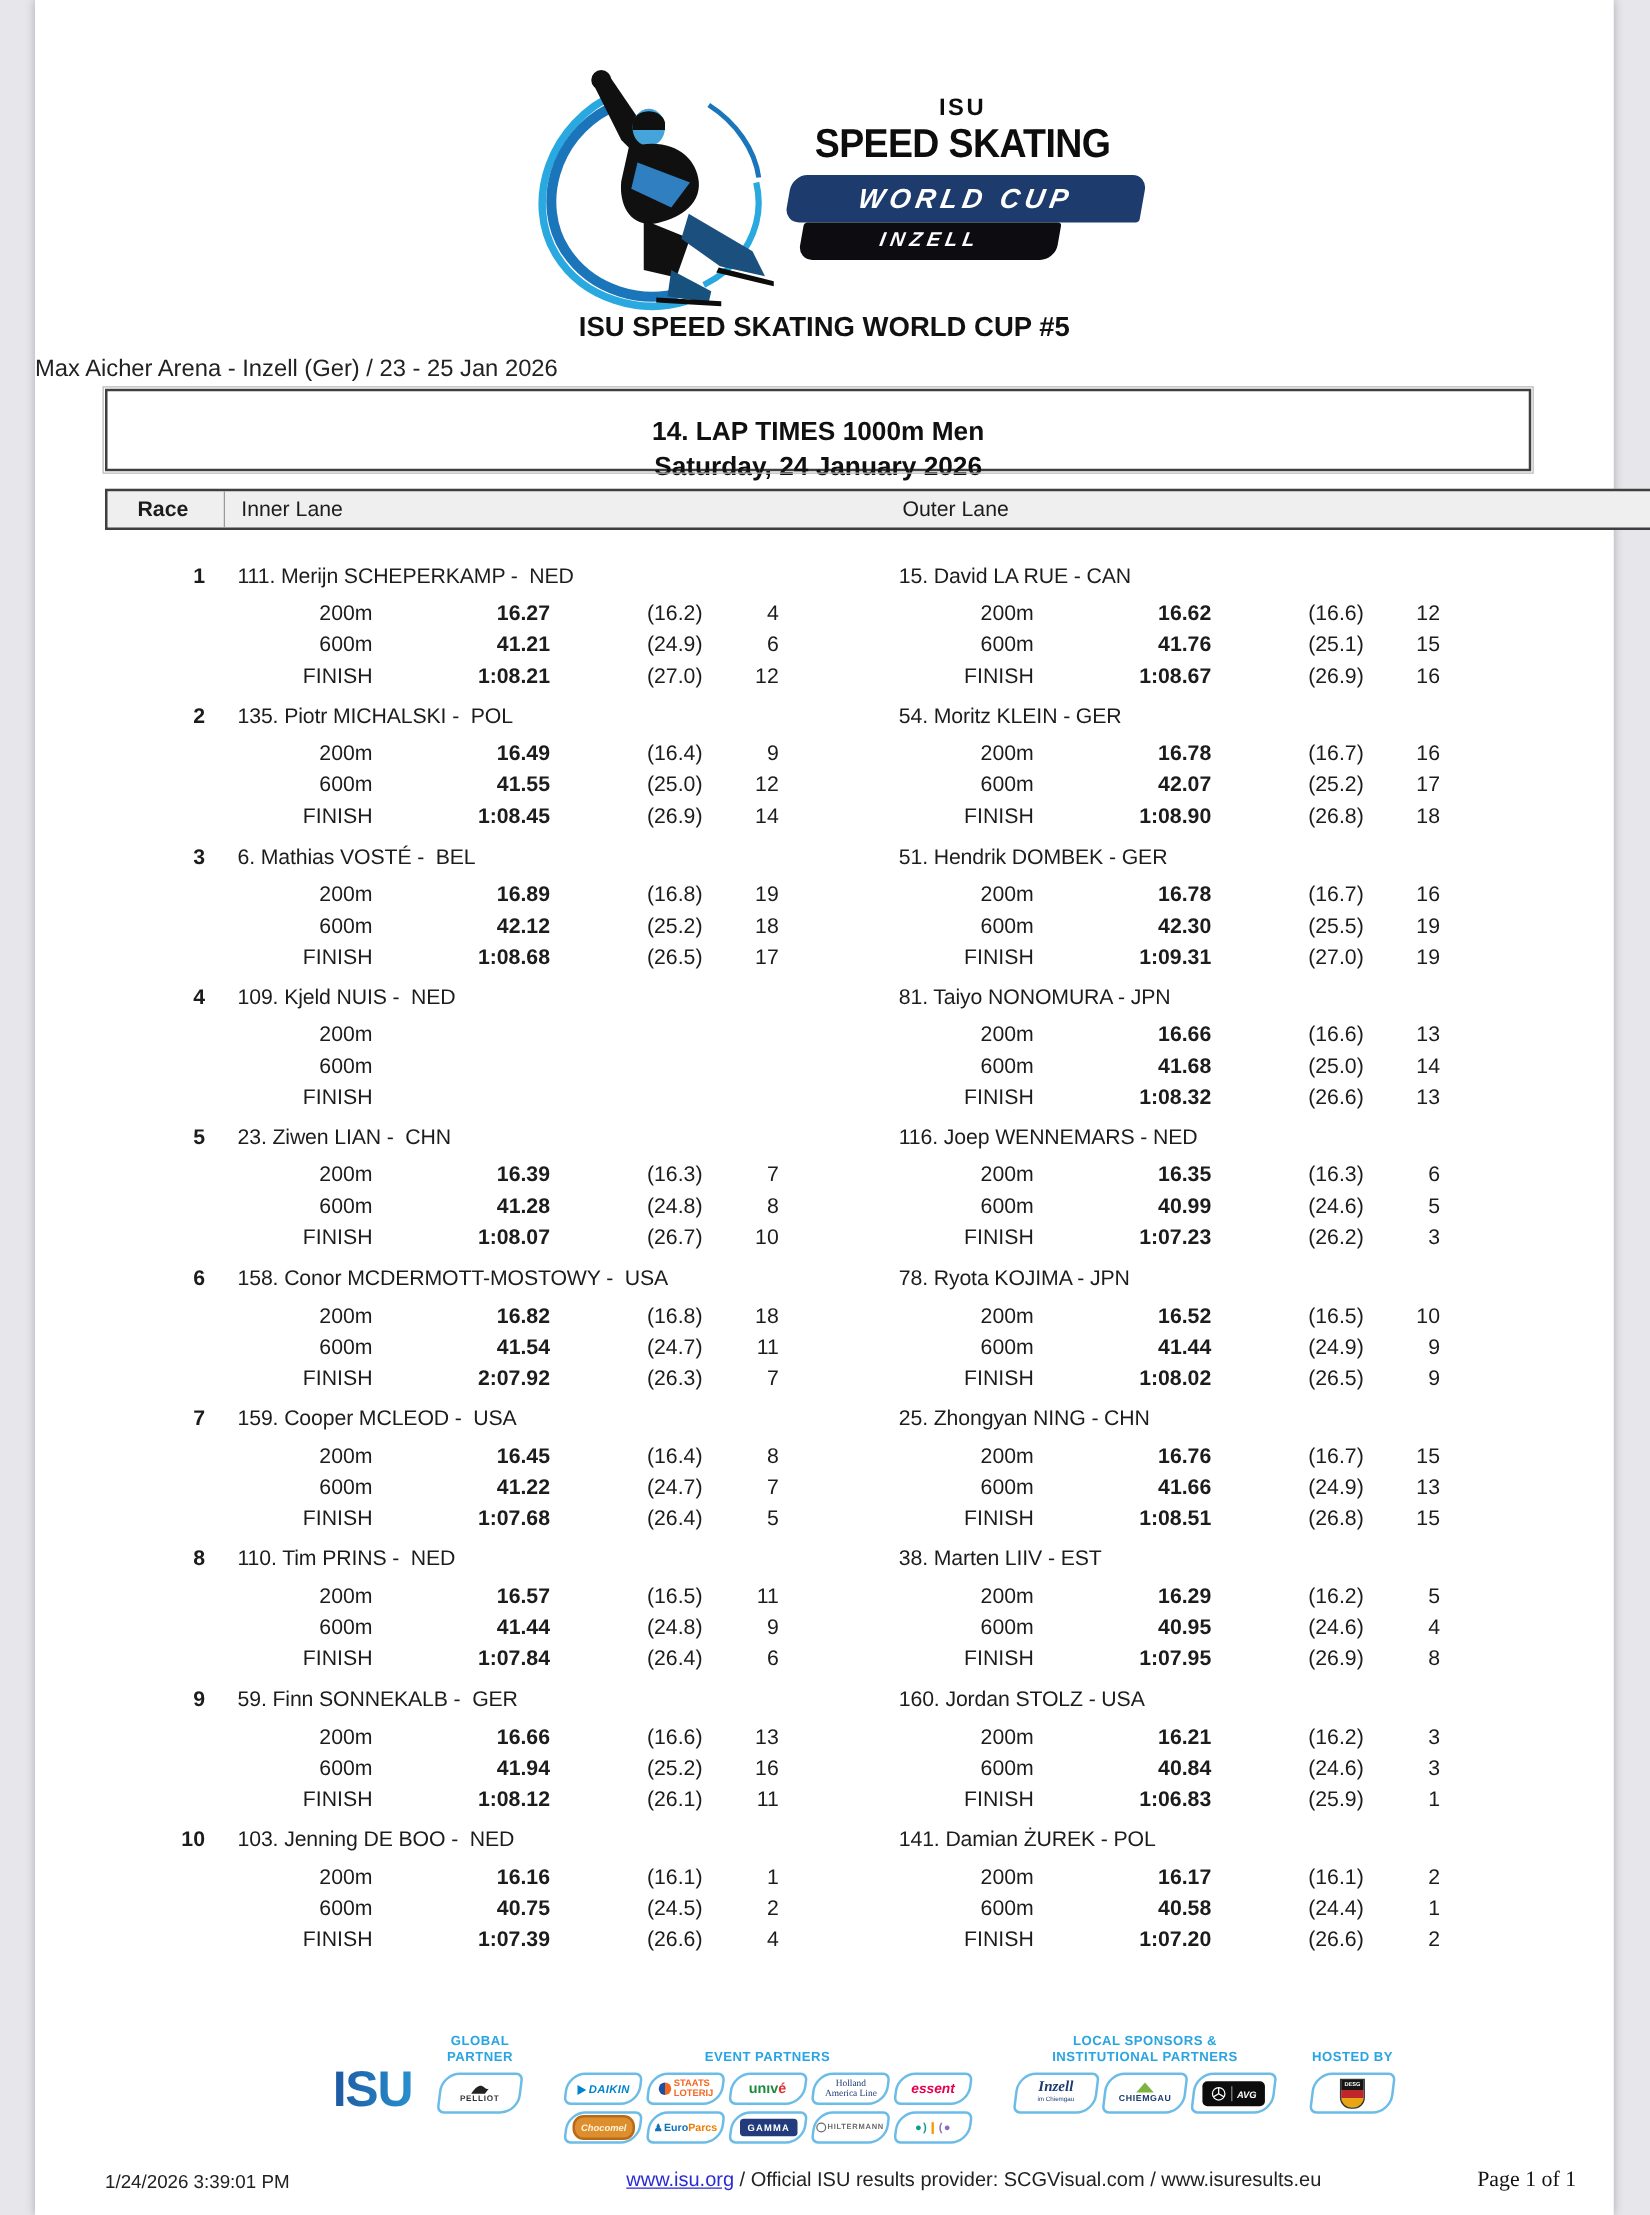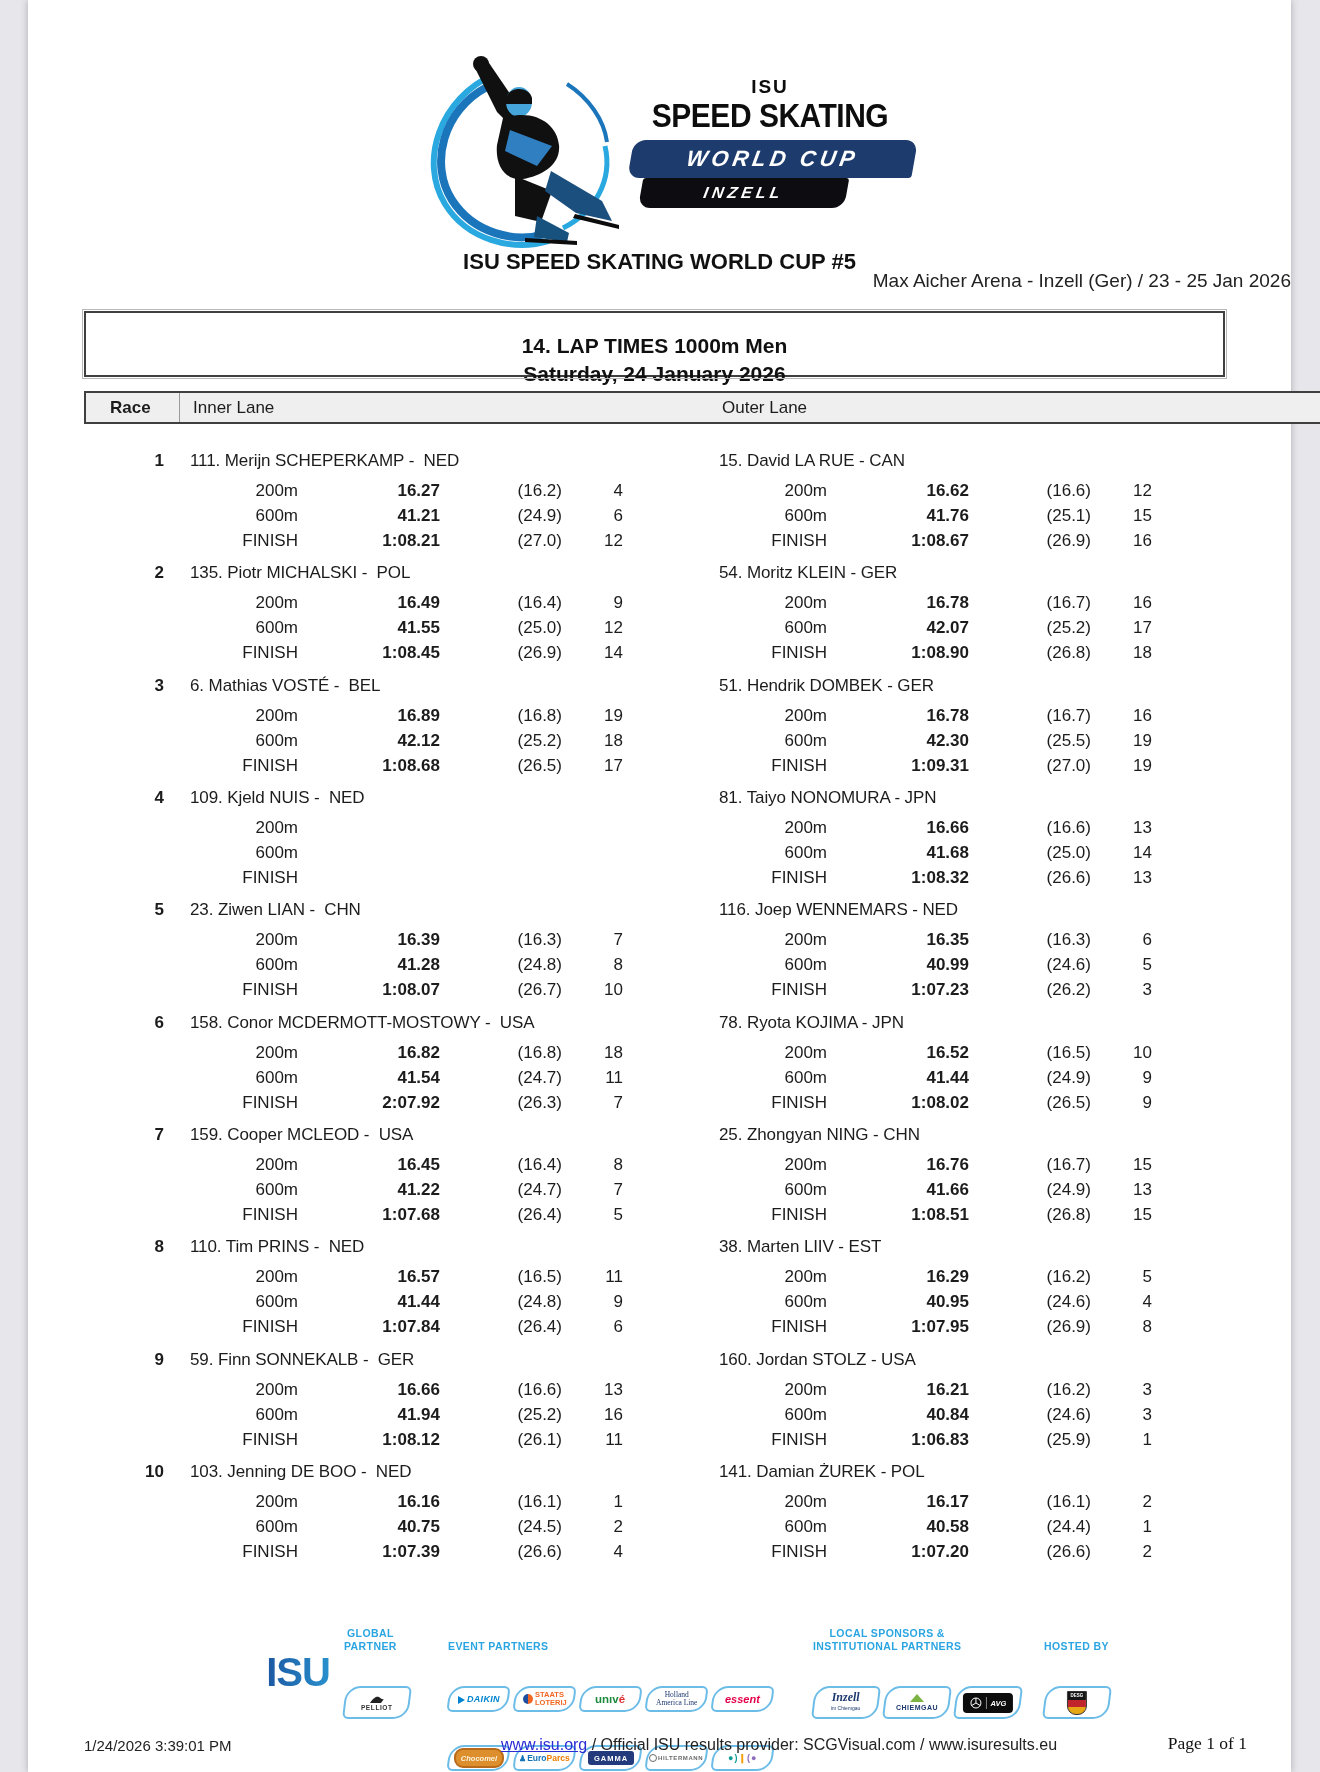--- a/index.html
+++ b/index.html
@@ -18,21 +18,21 @@
   .logo-badge{margin-top:7px;transform:skewX(-10deg);}
   .logo-wc{background:#1d3c6d;color:#fff;font-style:italic;font-weight:700;font-size:22px;
            letter-spacing:4px;text-align:center;height:38px;line-height:38px;
            border-radius:12px 12px 3px 12px;}
   .logo-inzell{background:#0c0c11;color:#fff;font-style:italic;font-weight:600;font-size:16px;
            letter-spacing:4px;text-align:center;height:30px;line-height:30px;width:206px;
            margin-left:16px;border-radius:3px 3px 12px 12px;}
 
   
   .doc-title{left:0;top:249px;width:100%;text-align:center;font-size:22px;font-weight:700;color:#111;}
-  .doc-sub{left:0;top:270px;width:100%;text-align:right;font-size:19px;color:#222;}
+  .doc-sub{left:0;top:285px;width:100%;text-align:left;font-size:19px;color:#222;}
   .event-box{left:56px;top:311px;width:1141px;height:66px;border:2px solid #3f3f3f;
              outline:1px solid #b8b8b8;outline-offset:1px;box-sizing:border-box;
              text-align:center;padding-top:19px;background:#fff;}
   .event-box div{font-size:21px;font-weight:700;line-height:28px;color:#101010;}
 
   
   .race-header{left:56px;top:391px;width:1295px;height:33px;background:#efeff0;
                border:2px solid #3f3f3f;box-sizing:border-box;}
   .race-header span{position:absolute;top:0;line-height:29px;font-size:17px;color:#1c1c1c;}
   .rh-race{left:24px;font-weight:700;}
@@ -53,21 +53,21 @@
   .tl{display:inline-block;width:108px;text-align:right;}
   .tv{display:inline-block;width:142px;text-align:right;font-weight:700;}
   .lap{display:inline-block;width:122px;text-align:right;}
   .rank{display:inline-block;width:61px;text-align:right;}
 
   
   .foot-isu{left:210px;top:1650px;width:120px;text-align:center;font-size:40px;font-weight:800;
             letter-spacing:-1px;color:#1a74c0;
             background:linear-gradient(90deg,#173f8f,#2ea9e0);
             -webkit-background-clip:text;background-clip:text;-webkit-text-fill-color:transparent;}
-  .sp-group{position:absolute;display:flex;flex-direction:column;align-items:flex-start;gap:28px;}
+  .sp-group{position:absolute;display:flex;flex-direction:column;align-items:center;}
   .g-label{font-size:10.5px;font-weight:700;color:#2aa5e1;line-height:12.5px;text-align:center;
            height:26px;display:flex;flex-direction:column;justify-content:flex-end;
            margin-bottom:6px;letter-spacing:.4px;white-space:nowrap;}
   .pill-row{display:flex;gap:5px;justify-content:center;margin-bottom:5px;}
   .pill{border:2px solid #6cbce8;border-radius:15px 6px 15px 6px;background:#fff;
         display:flex;align-items:center;justify-content:center;transform:skewX(-7deg);
         box-sizing:border-box;overflow:hidden;}
   .pill>*{transform:skewX(7deg);}
   .pill-e{width:61px;height:26px;}
   .pill-m{width:66px;height:33px;}
@@ -107,21 +107,21 @@
   .merc .bar{width:1px;height:12px;background:#888;}
   .desg{width:18px;height:22px;border-radius:0 0 9px 9px;border:1px solid #333;
         background:linear-gradient(180deg,#151515 0 36%,#c0252c 36% 66%,#e7a614 66% 100%);
         display:flex;align-items:flex-start;justify-content:center;}
   .desg span{color:#fff;font-size:4.5px;font-weight:700;line-height:8px;}
 
   
   .sb-time{left:56px;top:1737px;font-size:15px;color:#222;}
   .sb-center{left:434px;top:1736px;font-size:16px;color:#222;white-space:pre;}
   .sb-center a{color:#2b2bd4;text-decoration:underline;margin-left:39px;}
-  .sb-page{right:44px;top:1733px;font-family:"Liberation Serif",serif;font-size:17.5px;color:#111;text-align:center;}
+  .sb-page{right:30px;top:1733px;font-family:"Liberation Serif",serif;font-size:17.5px;color:#111;text-align:center;}
 </style>
 </head>
 <body>
 
 <div class="page">
 
   <svg class="skater-svg" viewBox="0 0 210 202">
     <path d="M80 24 C 24 48 4 112 30 154 C 52 190 98 202 134 191" stroke="#2aa9e0" stroke-width="6" fill="none"></path>
     <path d="M72 37 C 28 60 14 114 37 150 C 59 184 100 193 130 184" stroke="#1b75bb" stroke-width="8" fill="none"></path>
     <path d="M148 178 C 180 162 198 130 190 96" stroke="#2aa9e0" stroke-width="5" fill="none"></path>

